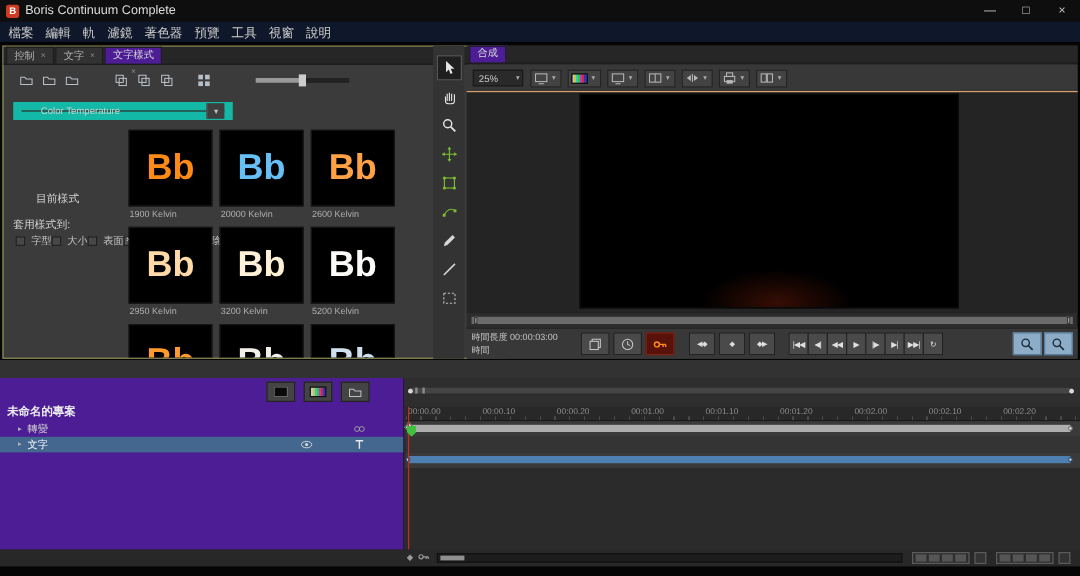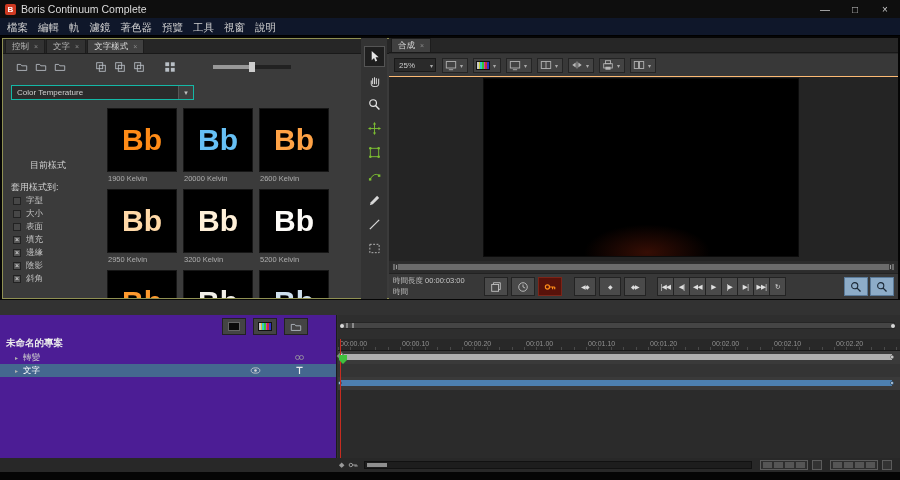--- a/index.html
+++ b/index.html
@@ -11,40 +11,40 @@
   #titlebar{position:absolute;left:0;top:0;width:900px;height:18px;background:#0e0e0e;display:flex;align-items:center;}
   #logo{width:11px;height:11px;background:#cf3a22;color:#fff;font-size:8px;font-weight:bold;display:flex;align-items:center;justify-content:center;margin:0 5px;border-radius:2px;}
   #title{font-size:10.5px;color:#dcdcdc;}
   #win-controls{margin-left:auto;display:flex;}
   .wctl{width:30px;height:18px;display:flex;align-items:center;justify-content:center;font-size:10px;color:#c8c8c8;}
   #menubar{position:absolute;left:0;top:18px;width:900px;height:18px;background:#0f172a;border-bottom:1px solid #000;display:flex;align-items:flex-end;gap:10px;padding-left:7px;font-size:10.5px;color:#cfcfcf;}
 
   
   .tabstrip{display:flex;align-items:flex-end;height:15px;background:#262626;border-bottom:1px solid #191919;padding-left:2px;gap:1px;}
   .tab{display:flex;align-items:center;gap:5px;height:14px;padding:0 6px;font-size:8.5px;color:#b4b4b4;background:#323232;border:1px solid #1d1d1d;border-bottom:none;}
-  .tab.active{background:#404040;color:#d8d8d8;}
+  .tab.active{background:#4c1d95;color:#d8d8d8;flex-direction:column;}
   .tclose{font-size:7px;color:#8a8a8a;}
   .ic{display:inline-flex;align-items:center;justify-content:center;}
   .ic svg{display:block;}
   .colorbars{display:inline-block;width:14px;height:9px;border:1px solid #111;
     background:linear-gradient(90deg,#c8c8c8 0 14%,#c8c832 14% 28%,#32c8c8 28% 42%,#32c832 42% 56%,#c832c8 56% 70%,#c83232 70% 84%,#3232c8 84% 100%);}
 
   
   #left-panel{position:absolute;left:2px;top:38px;width:421px;height:261px;background:#3b3b3b;border:1px solid #8f9053;}
   #lp-toolbar{position:absolute;left:0;top:16px;width:100%;height:24px;display:flex;align-items:center;padding:0 9px;}
   .ghostbtn{width:19px;height:17px;display:flex;align-items:center;justify-content:center;color:#b9bfc6;}
   .sp18{width:22px;display:inline-block;} .sp10{width:12px;display:inline-block;}
   #size-slider{position:relative;width:78px;height:4px;background:#222;margin-left:34px;}
   #size-slider .fill{position:absolute;left:0;top:0;height:4px;width:48%;background:#989898;}
   #size-slider .thumb{position:absolute;left:46%;top:-3px;width:6px;height:10px;background:#cdcdcd;}
-  #lp-dropdown{position:absolute;left:8px;top:46px;width:183px;height:15px;background:#2b2b2b;border:1px solid #14b8a6;display:flex;align-items:center;font-size:8px;color:#cfcfcf;padding-left:5px;}
+  #lp-dropdown{position:absolute;left:8px;top:46px;width:183px;height:15px;background:#2b2b2b;border:7px solid #14b8a6;display:flex;align-items:center;font-size:8px;color:#cfcfcf;padding-left:16px;}
   .dd-arrow{margin-left:auto;width:15px;height:13px;background:#3e3e3e;border-left:1px solid #565656;display:flex;align-items:center;justify-content:center;font-size:7px;color:#c0c0c0;}
   #lp-current{position:absolute;left:27px;top:120px;font-size:9px;color:#d2d2d2;}
   #lp-apply{position:absolute;left:8px;top:142px;font-size:9px;color:#d2d2d2;}
-  #lp-options{position:absolute;left:10px;top:155px;display:flex;flex-direction:column;}
+  #lp-options{position:absolute;left:10px;top:155px;display:flex;flex-direction:row;}
   .opt{display:flex;align-items:center;gap:5px;font-size:8.5px;color:#c2c2c2;height:13px;}
   .cb{width:8px;height:8px;background:#555;border:1px solid #222;color:#e6e6e6;font-size:7px;line-height:7px;display:flex;align-items:center;justify-content:center;}
   .cb.unchecked{background:#474747;color:transparent;}
   #preset-grid{position:absolute;left:104px;top:69px;width:230px;height:190px;overflow:hidden;display:grid;grid-template-columns:repeat(3,76px);grid-auto-rows:81px;}
   .pthumb{width:70px;height:64px;background:#000;border:1px solid #161616;display:flex;align-items:center;justify-content:center;font-size:30px;font-weight:bold;}
   .plabel{font-size:7.5px;color:#aeaeae;padding:2px 0 0 1px;height:15px;white-space:nowrap;}
   #lp-scroll{position:absolute;right:2px;top:17px;bottom:3px;width:8px;background:#2b2b2b;border:1px solid #222;}
   #lp-scroll .sthumb{position:absolute;left:1px;top:22px;width:4px;height:95px;background:#666;}
 
   

